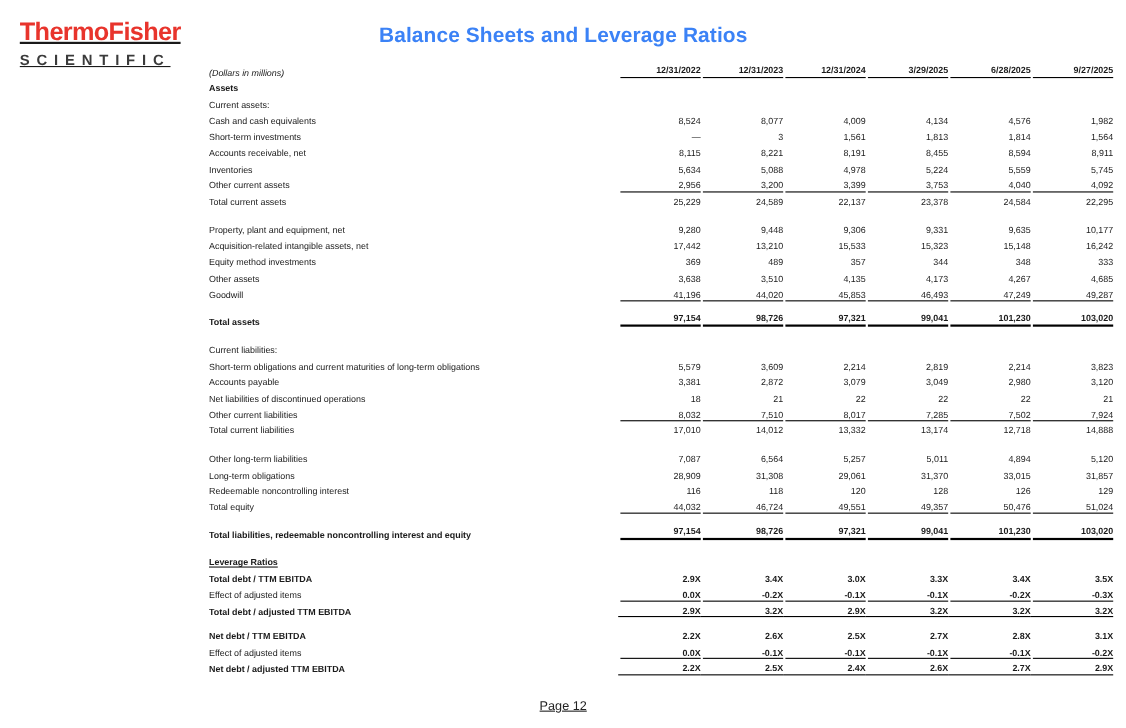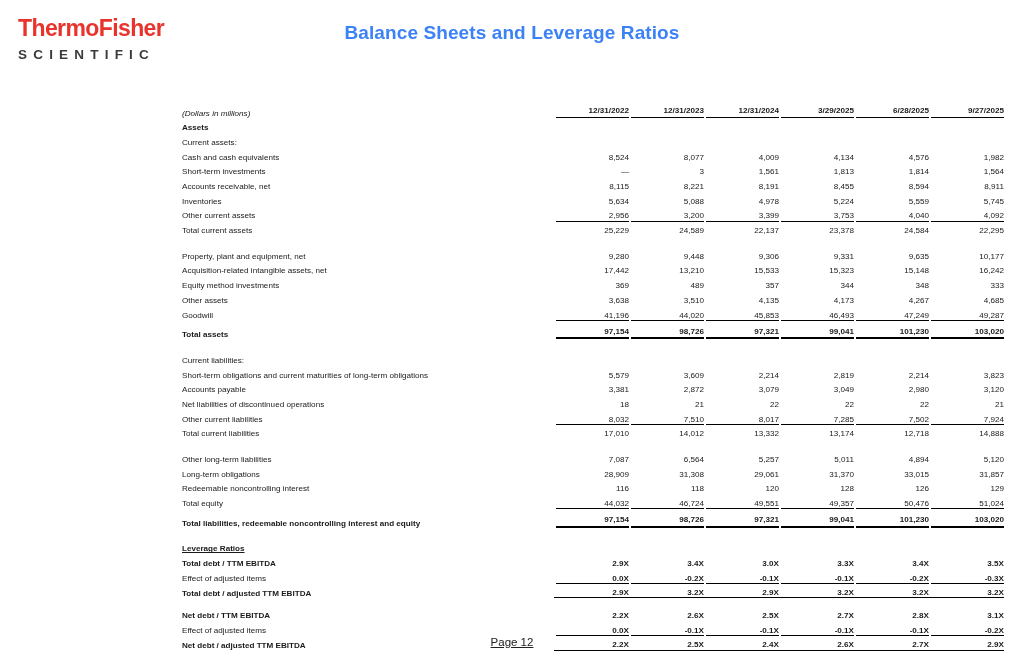--- a/index.html
+++ b/index.html
@@ -15,20 +15,21 @@
     position: relative;
     overflow: hidden;
   }
 
   
   .logo {
     position: absolute;
     left: 18px;
     top: 16px;
     width: 200px;
+    text-decoration: underline;
   }
   .logo-top {
     font-size: 23px;
     font-weight: bold;
     color: #e8342c;
     letter-spacing: -0.6px;
     line-height: 1.05;
     white-space: nowrap;
   }
   .logo-sub {
@@ -49,24 +50,23 @@
     text-align: center;
     font-size: 19px;
     font-weight: bold;
     color: #3b82f6;
     letter-spacing: 0.1px;
   }
 
   
   .sheet {
     position: absolute;
-    left: 182px;
+    left: 190px;
     top: 56px;
     width: 822px;
-    margin-top: 47px;
   }
   table.fin {
     border-collapse: collapse;
     width: 822px;
     table-layout: fixed;
     font-size: 8.1px;
   }
   table.fin td {
     padding: 0;
     vertical-align: bottom;
@@ -117,21 +117,21 @@
   .rule-above {
     border-top: 0.9px solid #000;
     display: block;
     padding-top: 5px;
     margin-left: 2px;
   }
   .rule-dbl {
     border-top: 0.9px solid #000;
     border-bottom: 2.6px double #000;
     display: block;
-    padding-top: 7px;
+    padding-top: 12px;
     padding-bottom: 1.5px;
     margin-left: 2px;
     text-align: right;
   }
 
   
   .footer {
     position: absolute;
     left: 0;
     bottom: 14px;

